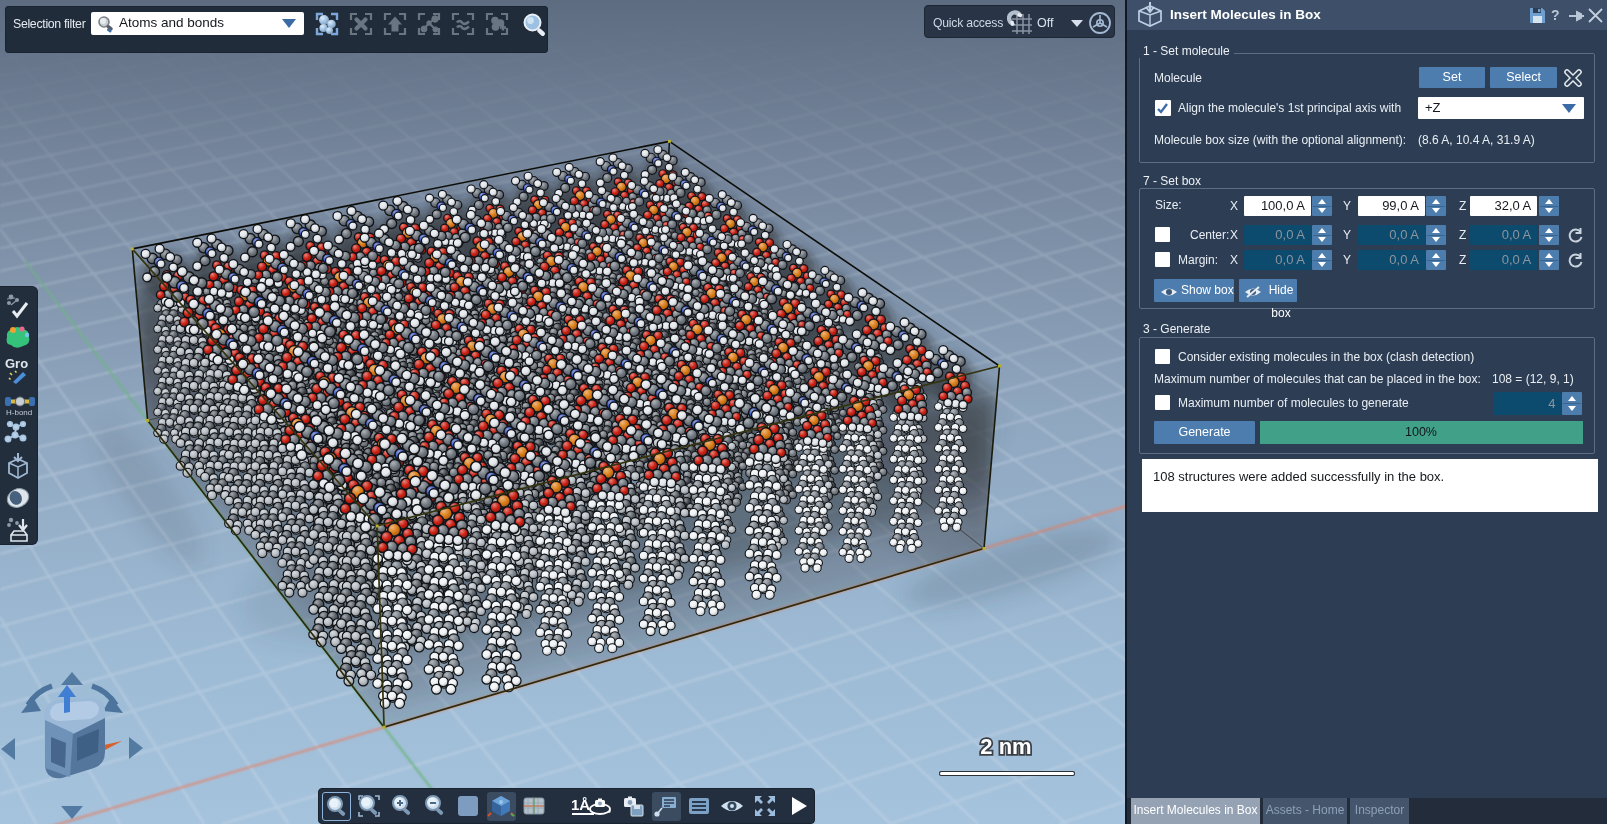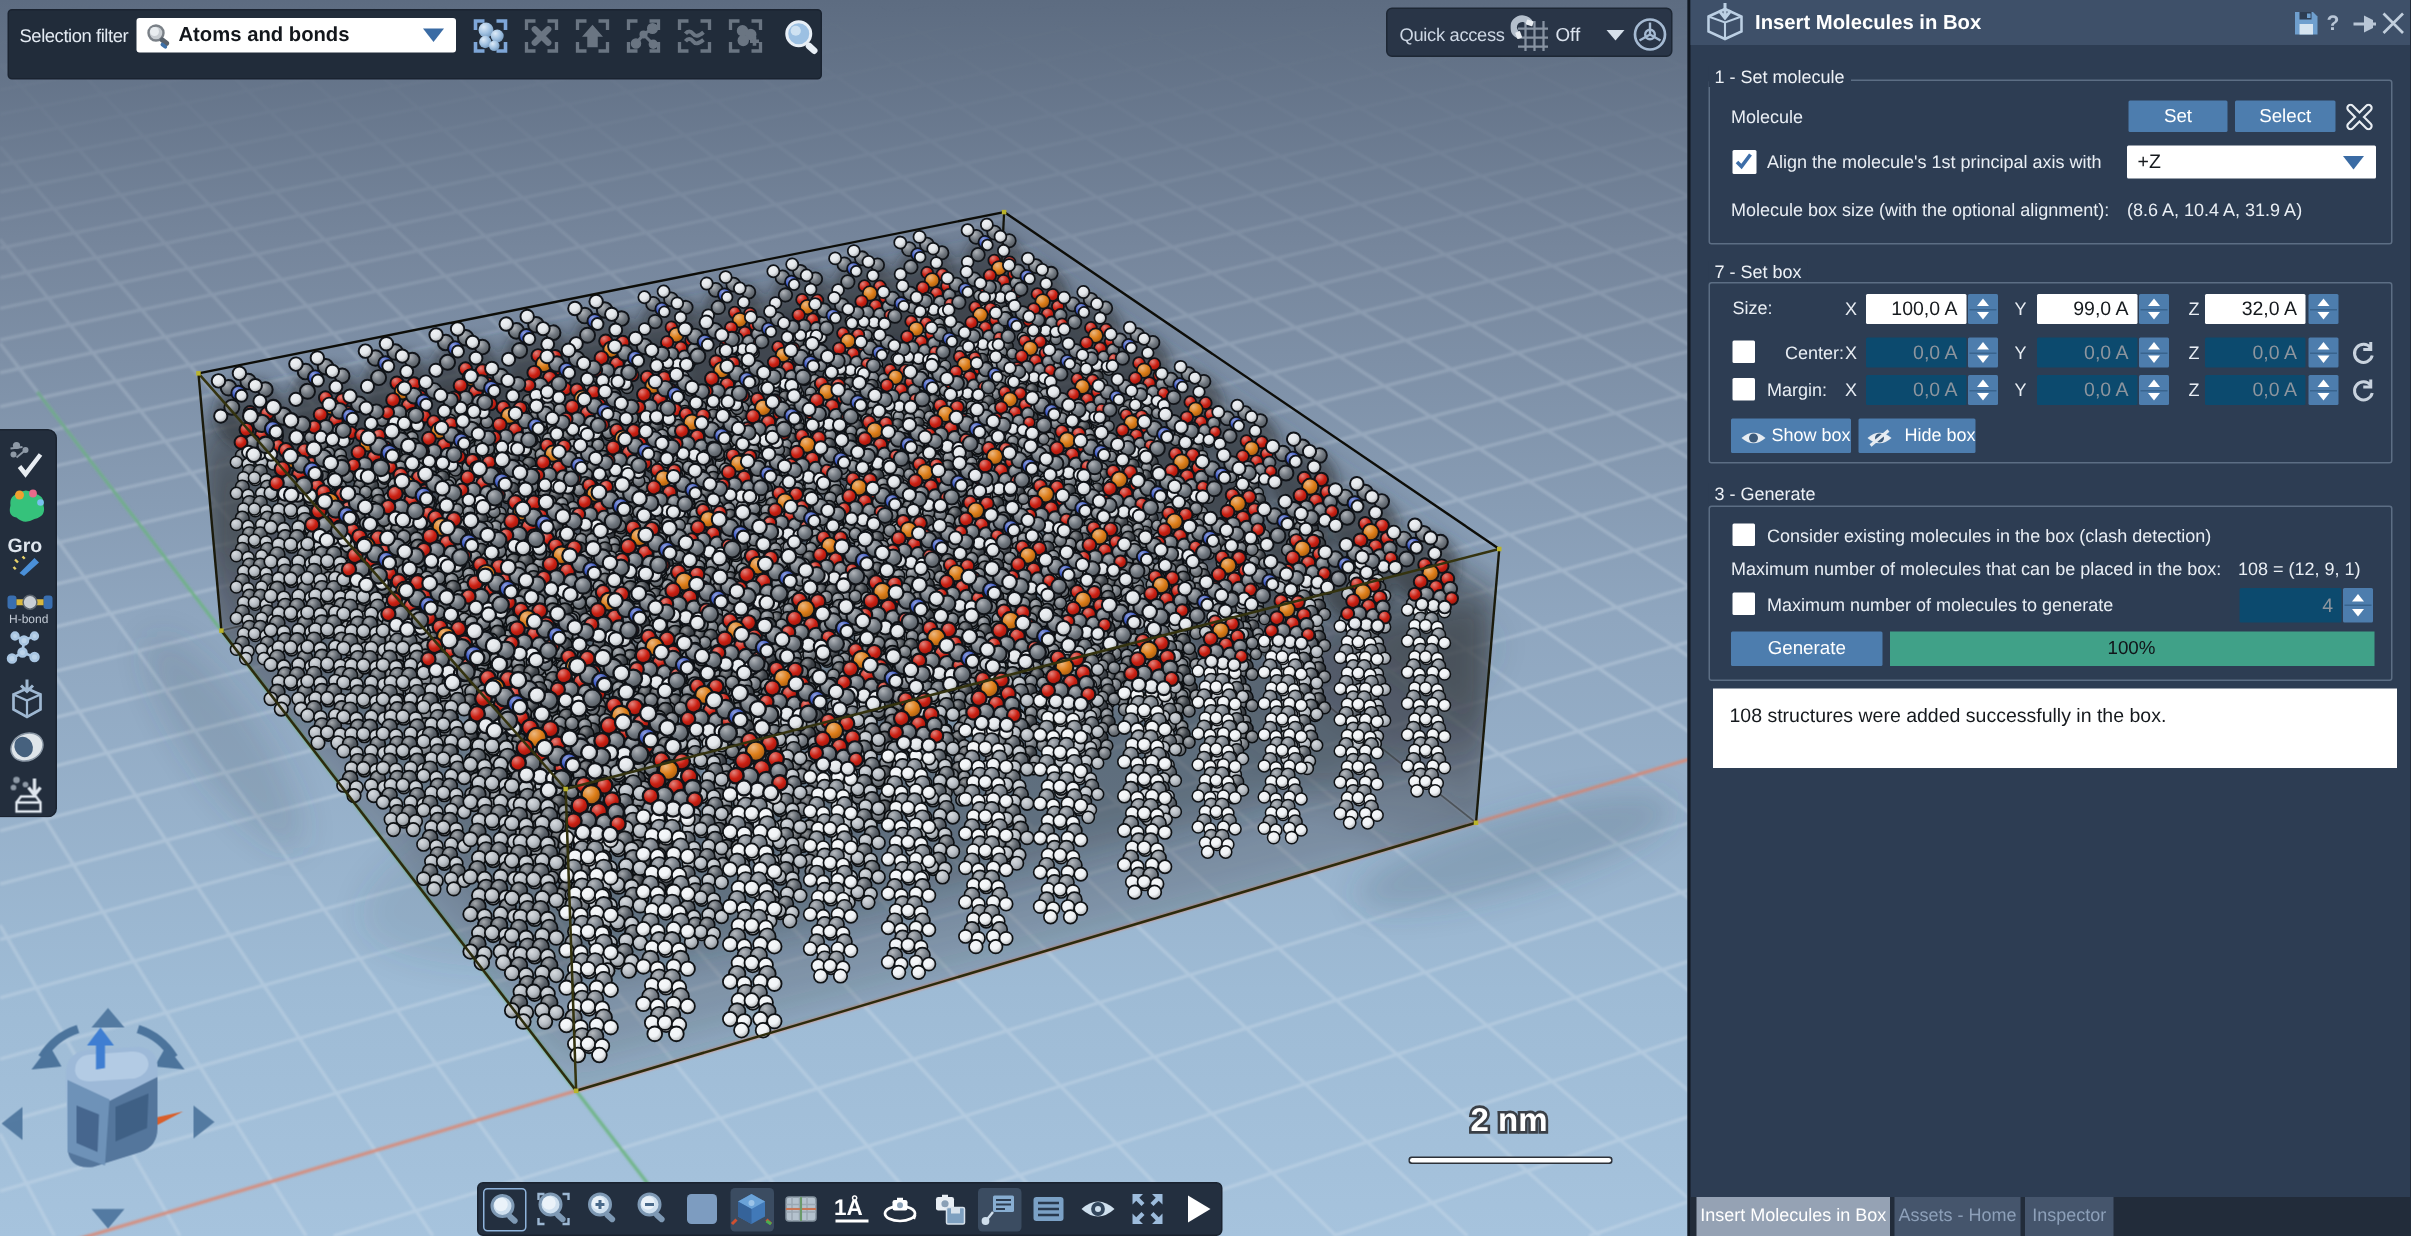--- a/index.html
+++ b/index.html
@@ -1,19 +1,19 @@
 <!DOCTYPE html>
 <html><head><meta charset="utf-8"><style>*{margin:0;padding:0;box-sizing:border-box}
 html,body{width:1607px;height:824px;overflow:hidden;font-family:"Liberation Sans",sans-serif;background:#222c3a}
 .ab{position:absolute}
 #vp{left:0;top:0;width:1127px;height:824px}
 #ttb{left:5px;top:6px;height:47px;width:543px;background:#212c3a;border-radius:3px;border:1px solid #1a2330}
 #ttb .lbl{position:absolute;left:7px;top:10px;font-size:12.3px;letter-spacing:-0.3px;color:#e3eaf2}
 #combo{left:85px;top:5px;width:213px;height:23px;background:#fff;border-radius:2px}
-#combo .ct{position:absolute;left:28px;top:3px;font-size:13.5px;font-weight:bold;color:#13171c}
+#combo .ct{position:absolute;left:28px;top:3px;font-size:13.5px;font-weight:normal;color:#13171c}
 #combo .arr{position:absolute;right:8px;top:7px;width:0;height:0;border-left:7px solid transparent;border-right:7px solid transparent;border-top:9px solid #3a6ba4}
 .tbi{position:absolute;top:3px;width:28px;height:27px;border-radius:3px}
 .tbi.sel{}
 #qa{left:924px;top:5px;width:191px;height:33px;background:#293547;border-radius:4px;border:1px solid #1d2734}
 #qa .t1{position:absolute;left:8px;top:10px;font-size:12.2px;letter-spacing:-0.2px;color:#cdd7e4}
 #qa .t2{position:absolute;left:112px;top:10px;font-size:12.5px;color:#dbe3ee}
 #qa .arr{position:absolute;left:146px;top:14px;width:0;height:0;border-left:6px solid transparent;border-right:6px solid transparent;border-top:7px solid #d7e0ea}
 #ltb{left:0;top:286px;width:38px;height:259px;background:#232e3d;border-radius:0 6px 6px 0;border:1px solid #1a2330;border-left:none}
 #btb{left:318px;top:788px;width:497px;height:36px;background:#232f3f;border-radius:4px;border:1px solid #1a2330}
 .bslot{position:absolute;top:3px;width:29px;height:29px;border-radius:3px}
@@ -1302,21 +1302,21 @@
       <span style="position:absolute;left:0px;top:0px"><svg width="28" height="28" viewBox="0 0 28 28" xmlns="http://www.w3.org/2000/svg">
           <rect x="4" y="6" width="20" height="16" rx="2" fill="#b4c2ce" stroke="#84929e"></rect>
           <g stroke="#9aa8b4" stroke-width="1">
             <path d="M8 6 V22 M13 6 V22 M18 6 V22 M4 11 H24 M4 16 H24"></path>
           </g>
           <path d="M4 14 H24" stroke="#c87858" stroke-width="1.4"></path>
           <path d="M14 6 V22" stroke="#6a9a6a" stroke-width="1.4"></path>
         </svg></span>
     </div>
     <div class="bslot " style="left:234px">
-      <span style="position:absolute;left:1px;top:0px"><svg width="28" height="28" viewBox="0 0 28 28" xmlns="http://www.w3.org/2000/svg">
+      <span style="position:absolute;left:16px;top:0px"><svg width="28" height="28" viewBox="0 0 28 28" xmlns="http://www.w3.org/2000/svg">
           <text x="2" y="18" font-size="15" font-weight="bold" fill="#fff" font-family="Liberation Sans,sans-serif">1Å</text>
           <path d="M3 22 H25" stroke="#fff" stroke-width="2"></path>
         </svg></span>
     </div>
     <div class="bslot " style="left:267px">
       <span style="position:absolute;left:0px;top:0px"><svg width="28" height="28" viewBox="0 0 28 28" xmlns="http://www.w3.org/2000/svg">
           <ellipse cx="14" cy="17" rx="10" ry="5" fill="none" stroke="#fff" stroke-width="1.8"></ellipse>
           <path d="M22 20 l3 -2 l-1 3 z" fill="#fff"></path>
           <rect x="9" y="8" width="10" height="7" rx="1.5" fill="#fff"></rect>
           <circle cx="14" cy="11.5" r="2" fill="#8aa0b6"></circle>
@@ -1477,21 +1477,21 @@
       <span class="d" style="top:12px"></span>
     </div>
     <span class="ab" style="left:440px;top:251.5px"><svg width="17" height="17" viewBox="0 0 17 17" xmlns="http://www.w3.org/2000/svg">
         <path d="M13.5 5 A 6 6 0 1 0 14.5 10" fill="none" stroke="#c9d3de" stroke-width="2"></path>
         <path d="M13.5 1 V6 H8.5" fill="none" stroke="#c9d3de" stroke-width="2"></path>
       </svg></span>
     <div class="btn" style="left:27px;top:279px;width:80px;height:23px;line-height:23px;padding-left:27px;text-align:left;font-size:12px">Show box<span class="ab" style="left:6px;top:5px"><svg width="18" height="14" viewBox="0 0 18 14" xmlns="http://www.w3.org/2000/svg">
           <path d="M1 7 Q9 0 17 7 Q9 14 1 7 Z" fill="#e6ecf2"></path>
           <circle cx="9" cy="7" r="3" fill="#3c5a7a"></circle>
         </svg></span></div>
-    <div class="btn" style="left:112px;top:279px;width:78px;height:23px;line-height:23px;padding-left:26px;text-align:right;font-size:12px">Hide box<span class="ab" style="left:5px;top:5px"><svg width="18" height="14" viewBox="0 0 18 14" xmlns="http://www.w3.org/2000/svg">
+    <div class="btn" style="left:112px;top:279px;width:58px;height:23px;line-height:23px;padding-left:26px;text-align:center;font-size:12px">Hide box<span class="ab" style="left:5px;top:5px"><svg width="18" height="14" viewBox="0 0 18 14" xmlns="http://www.w3.org/2000/svg">
           <path d="M1 7 Q9 0 17 7 Q9 14 1 7 Z" fill="#e6ecf2"></path>
           <circle cx="9" cy="7" r="3" fill="#3c5a7a"></circle>
           <path d="M3 12 L15 2" stroke="#e6ecf2" stroke-width="2"></path>
         </svg></span></div>
     <div class="grp" style="left:12px;top:337px;width:456px;height:117px"></div>
     <div class="glb" style="left:12px;top:322px">3 - Generate</div>
     <div class="chk" style="left:28px;top:349px"></div>
     <div class="ptx" style="left:51px;top:350px">Consider existing molecules in the box (clash detection)</div>
     <div class="ptx" style="left:27px;top:372px">Maximum number of molecules that can be placed in the box:</div>
     <div class="ptx" style="left:365px;top:372px">108 = (12, 9, 1)</div>

